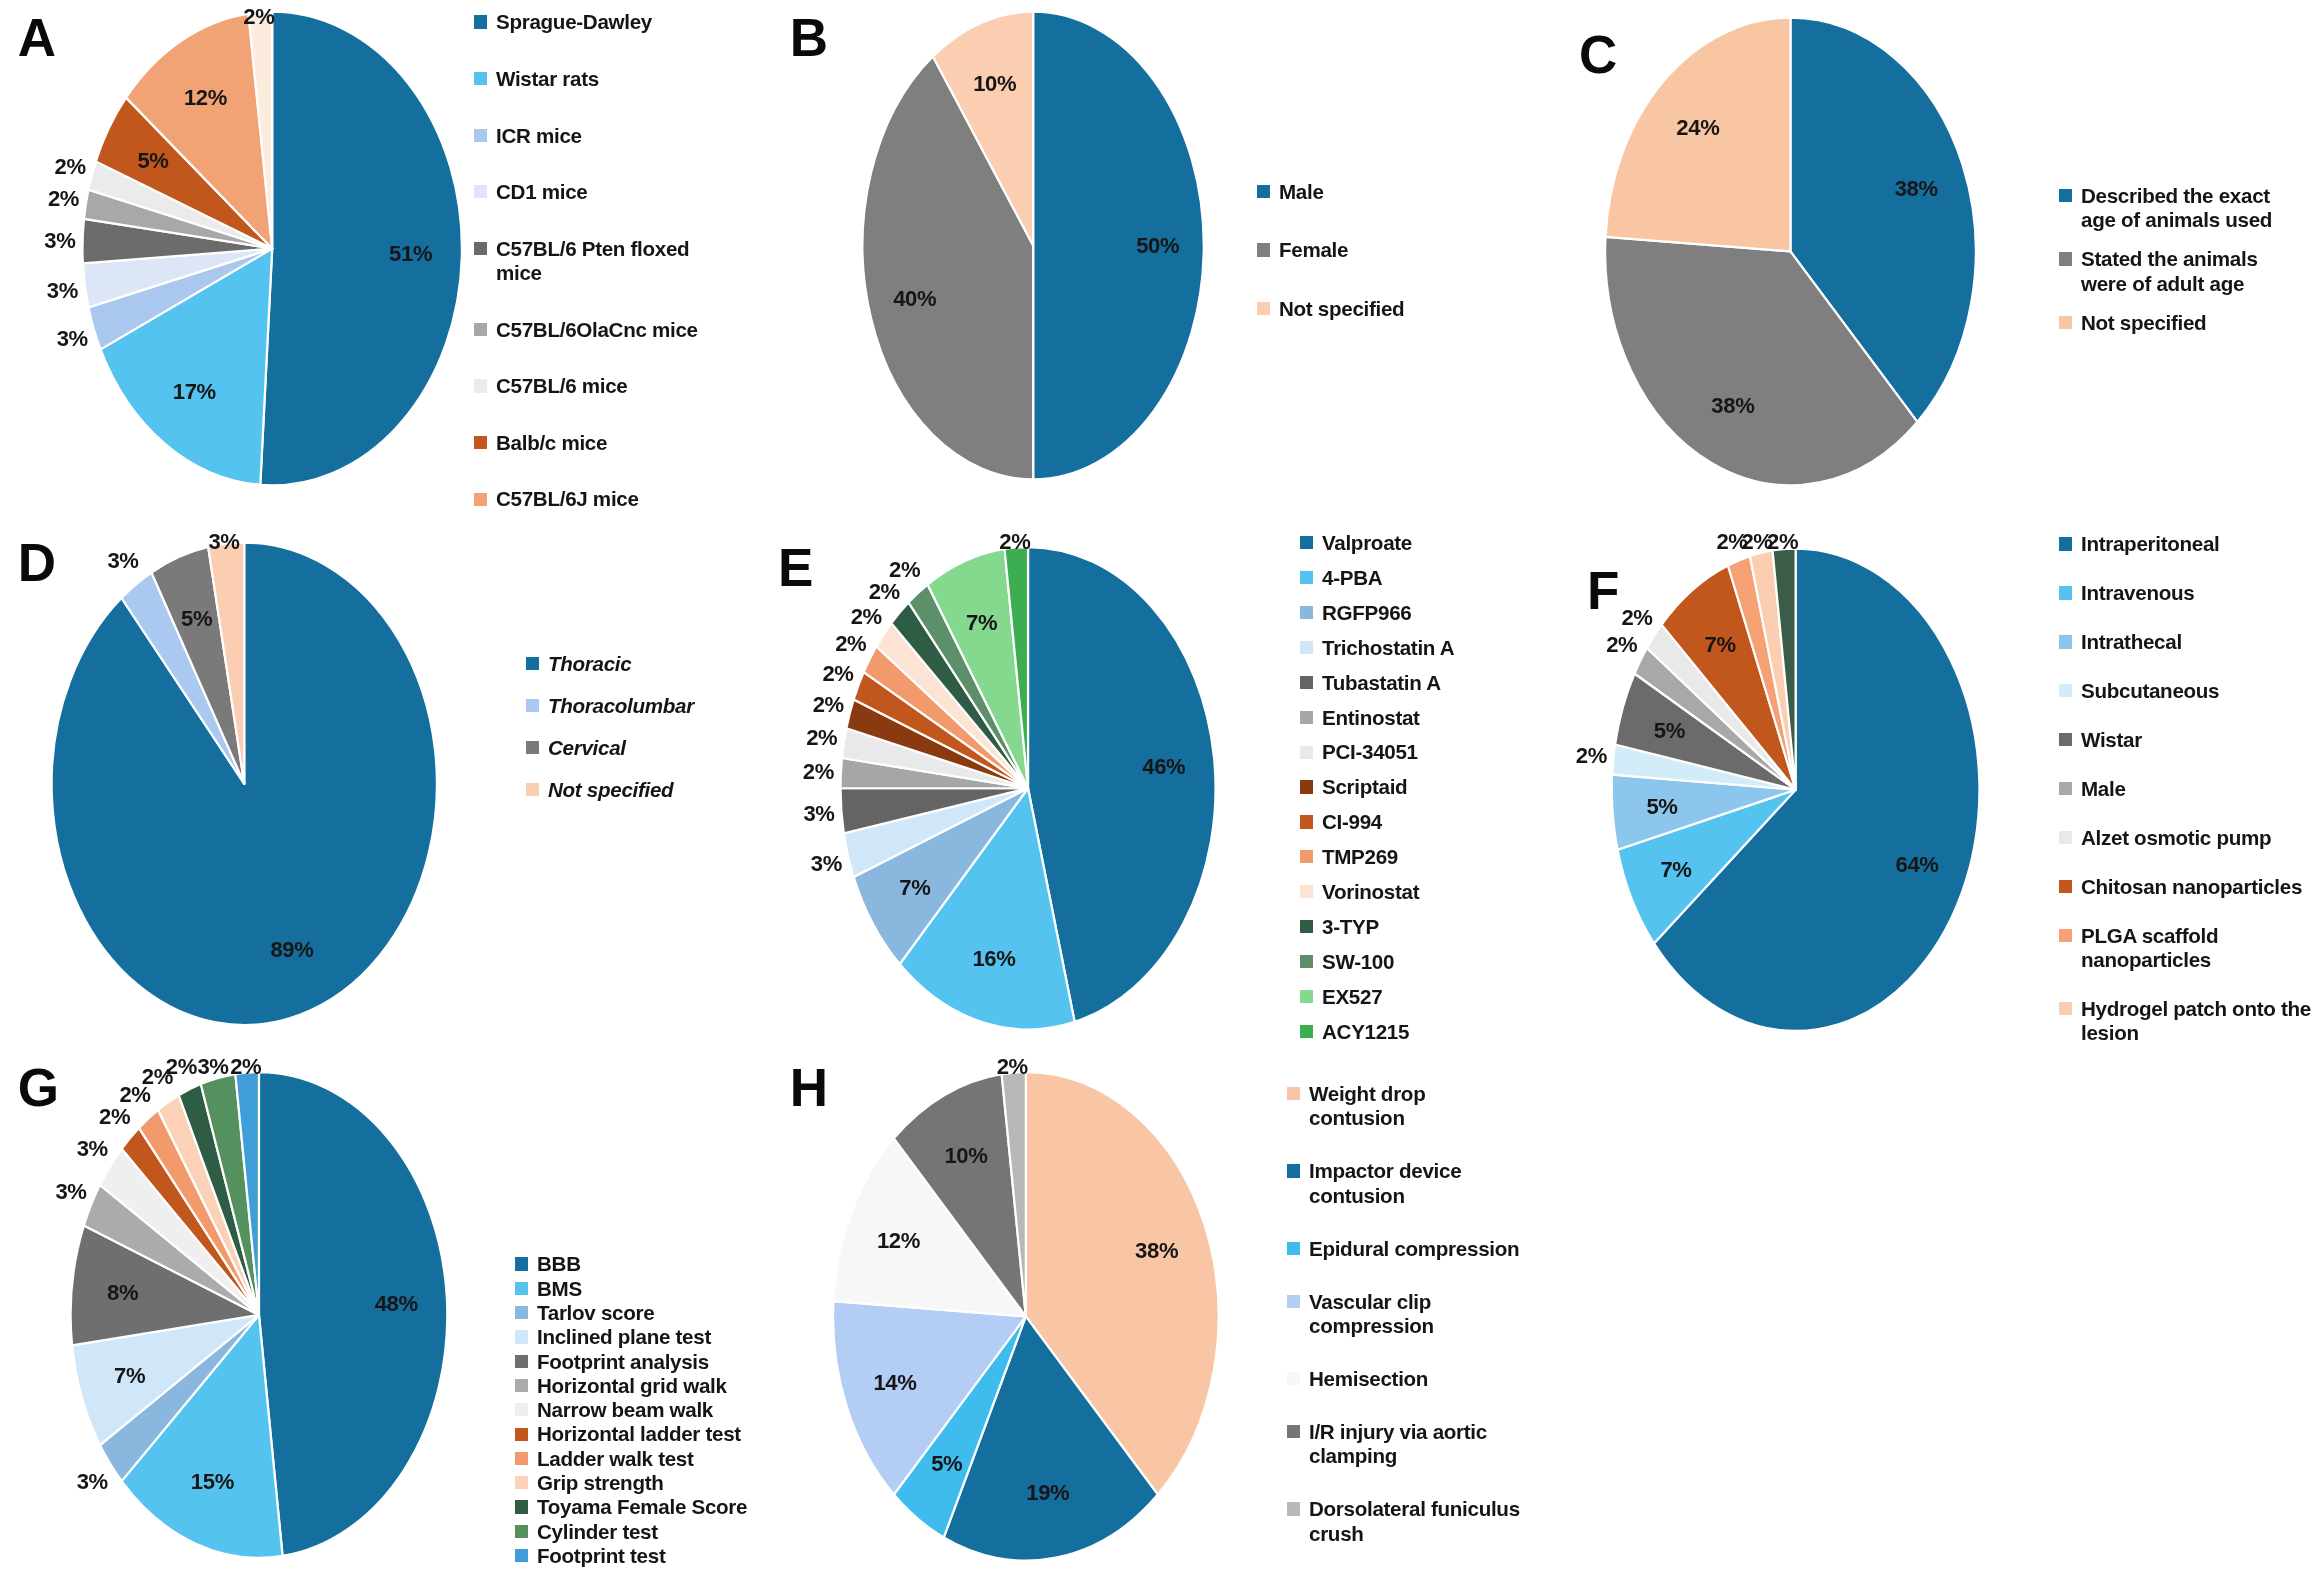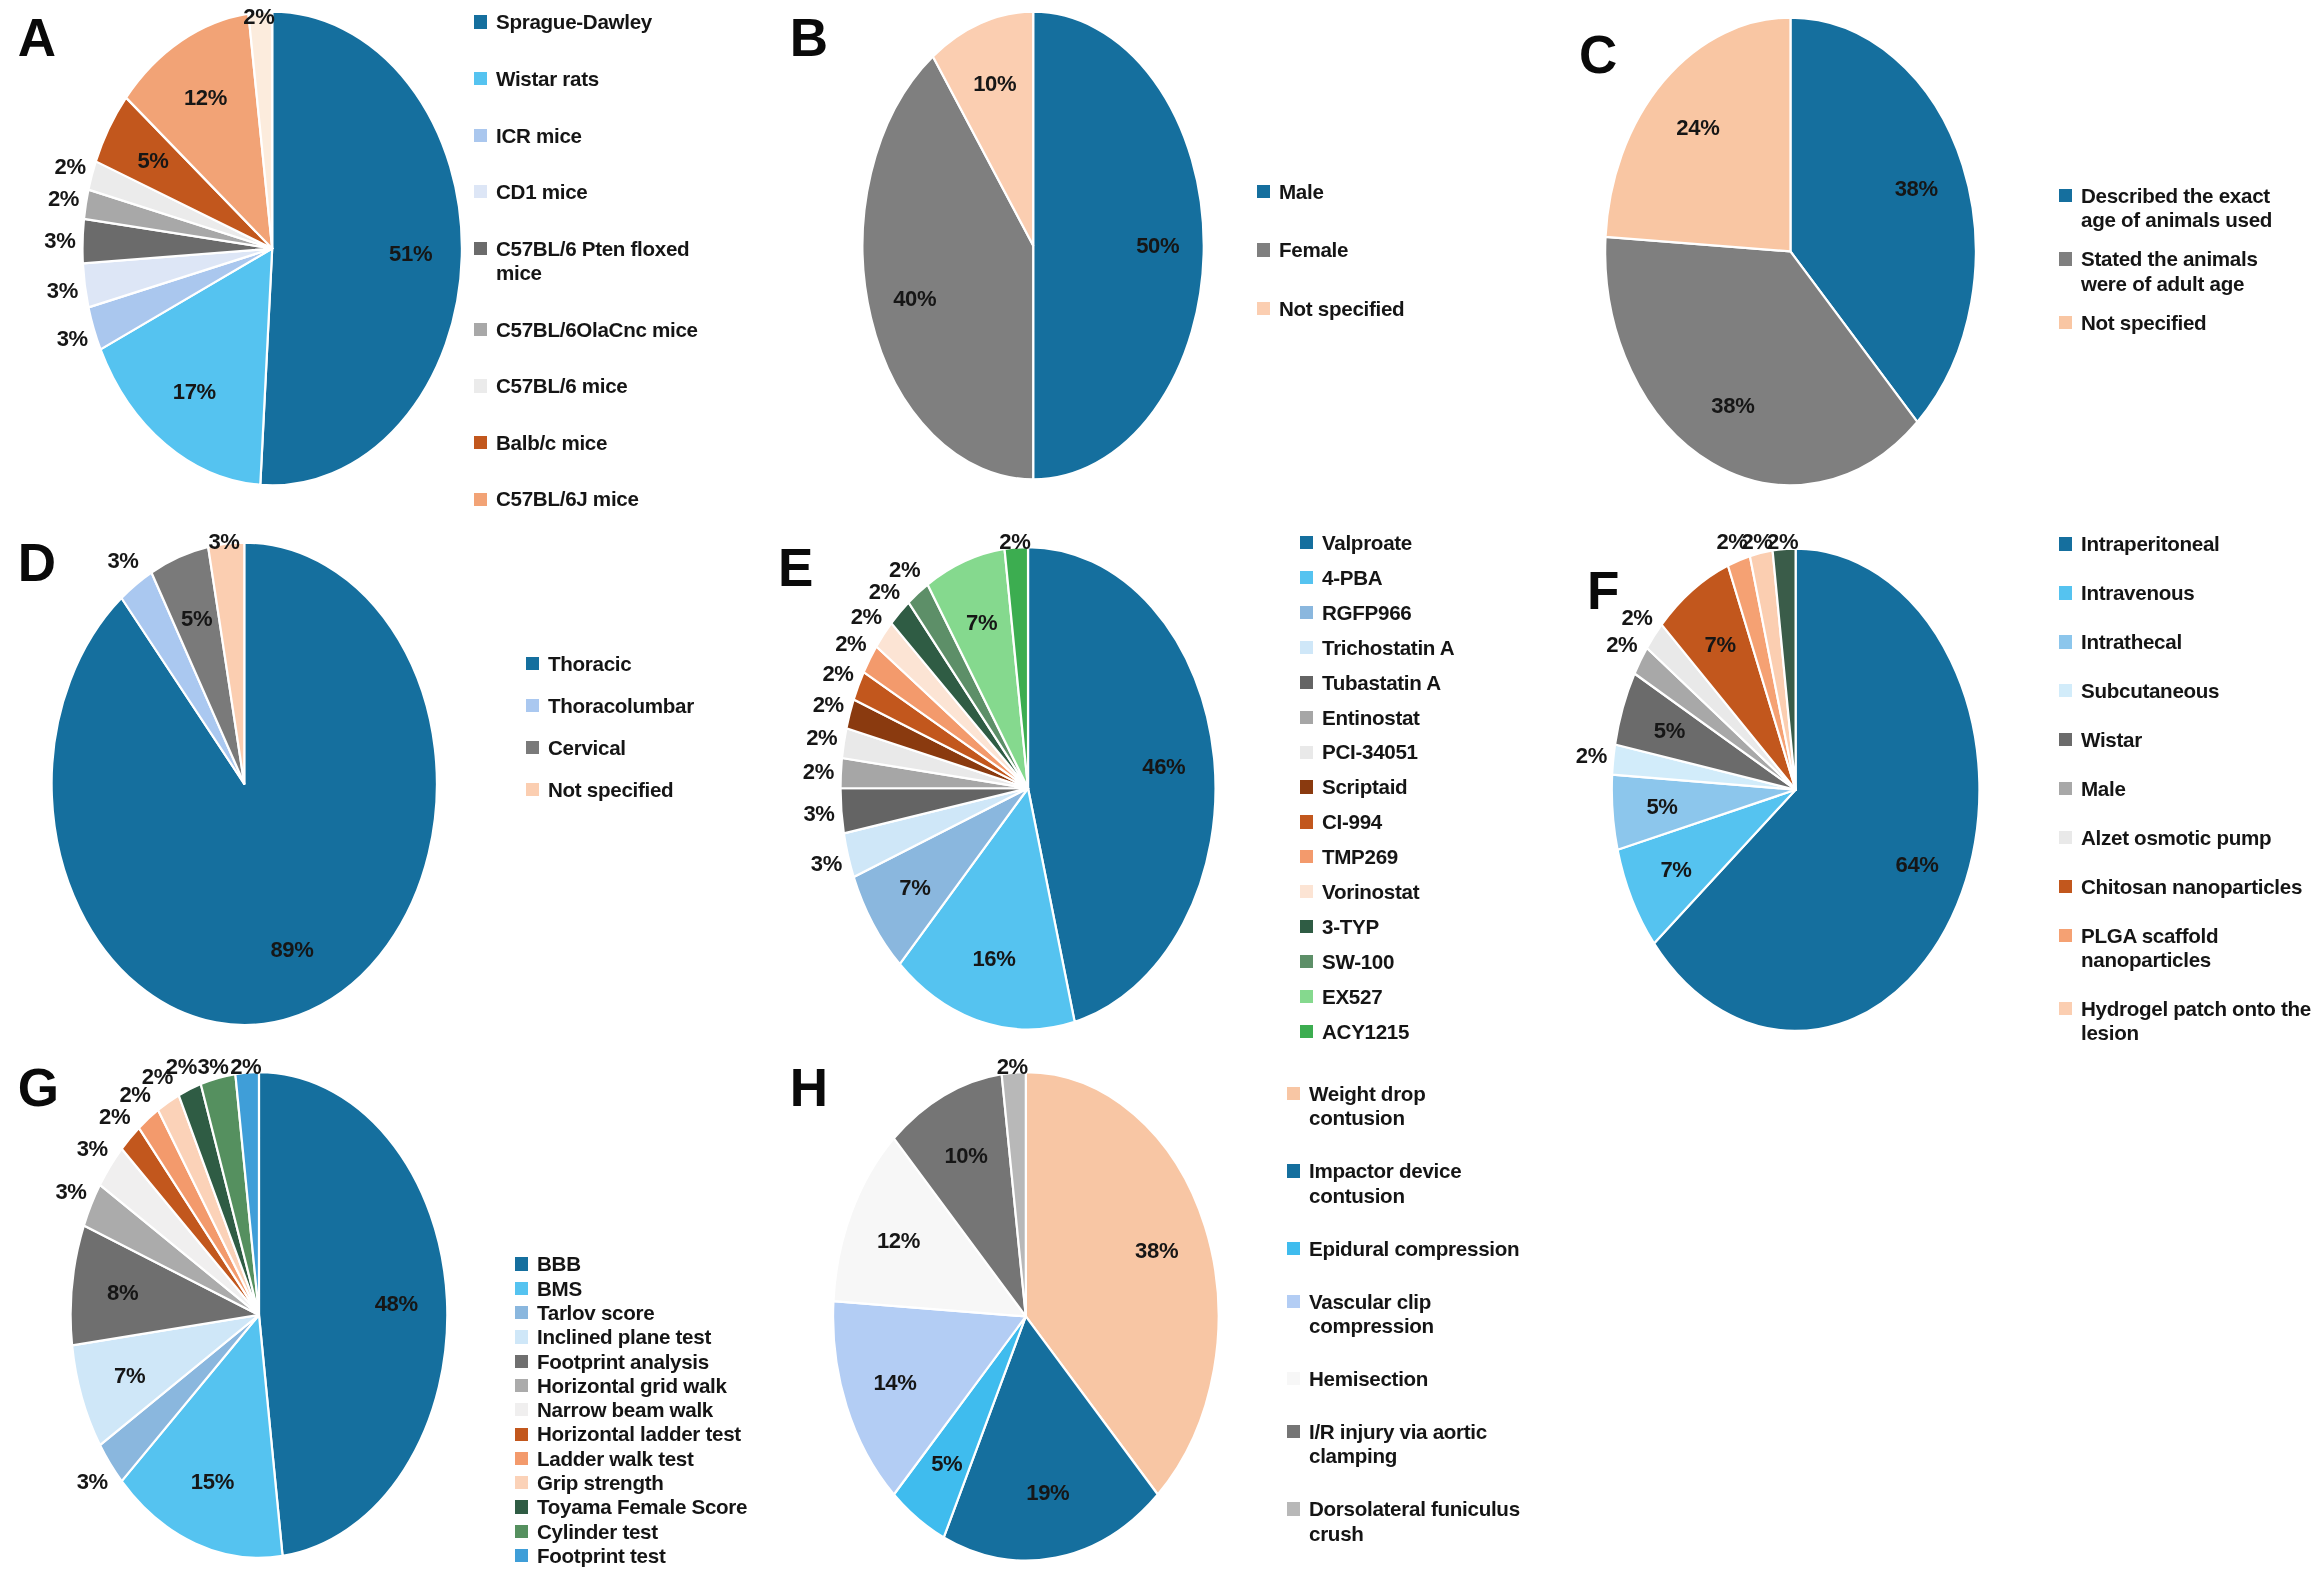--- a/index.html
+++ b/index.html
@@ -13,21 +13,21 @@
   svg.pie{position:absolute;left:0;top:0;overflow:visible;}
   svg.pie path{stroke:#ffffff;stroke-width:3;stroke-linejoin:round;}
   .pct{font-family:"Liberation Sans",sans-serif;font-size:30px;font-weight:700;fill:#161616;text-anchor:middle;dominant-baseline:central;letter-spacing:-0.5px;}
   .legend{position:absolute;display:flex;flex-direction:column;}
   .legend-item{display:flex;align-items:flex-start;font-size:20.6px;font-weight:700;color:#151515;line-height:1.18;letter-spacing:-0.3px;}
   .swatch{width:13.2px;height:13.2px;margin-top:5.1px;margin-right:8.8px;flex-shrink:0;}
   
   .cell-A .legend{left:474px;top:10.3px;bottom:13.2px;width:243px;justify-content:space-between;}
   .cell-B .legend{left:485px;top:168px;width:235px;gap:34px;margin-top:12px;}
   .cell-C .legend{left:515px;top:184px;width:243px;gap:14.7px;}
-  .cell-D .legend{left:526px;top:127px;width:235px;gap:17.7px;}
+  .cell-D .legend{left:526px;top:127px;width:235px;gap:17.7px;font-style:italic;}
   .cell-E .legend{left:528px;top:5.9px;bottom:5.9px;width:184px;justify-content:space-between;}
   .cell-F .legend{left:515px;top:7.4px;bottom:4.4px;width:254px;justify-content:space-between;}
   .cell-G .legend{left:515px;top:8.8px;bottom:8.8px;width:254px;justify-content:flex-end;}
   .cell-H .legend{left:515px;top:32px;bottom:31px;width:235px;justify-content:space-between;}
 </style>
 </head>
 <body>
 
 <div class="figure">
 

